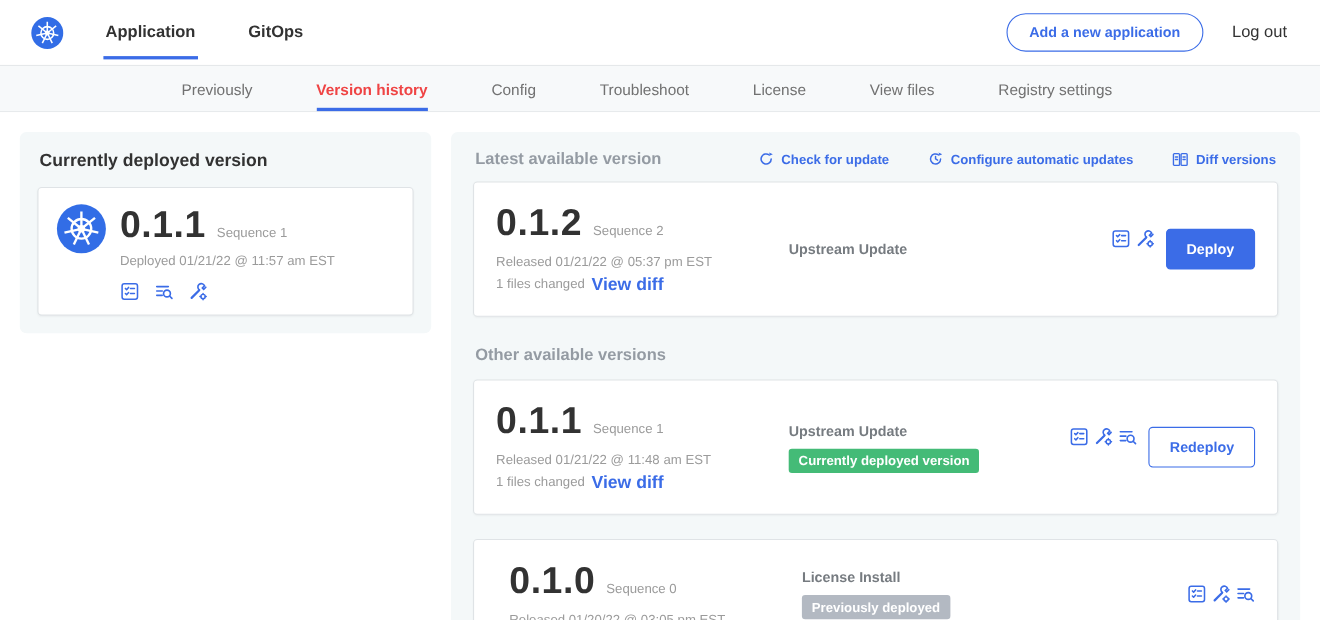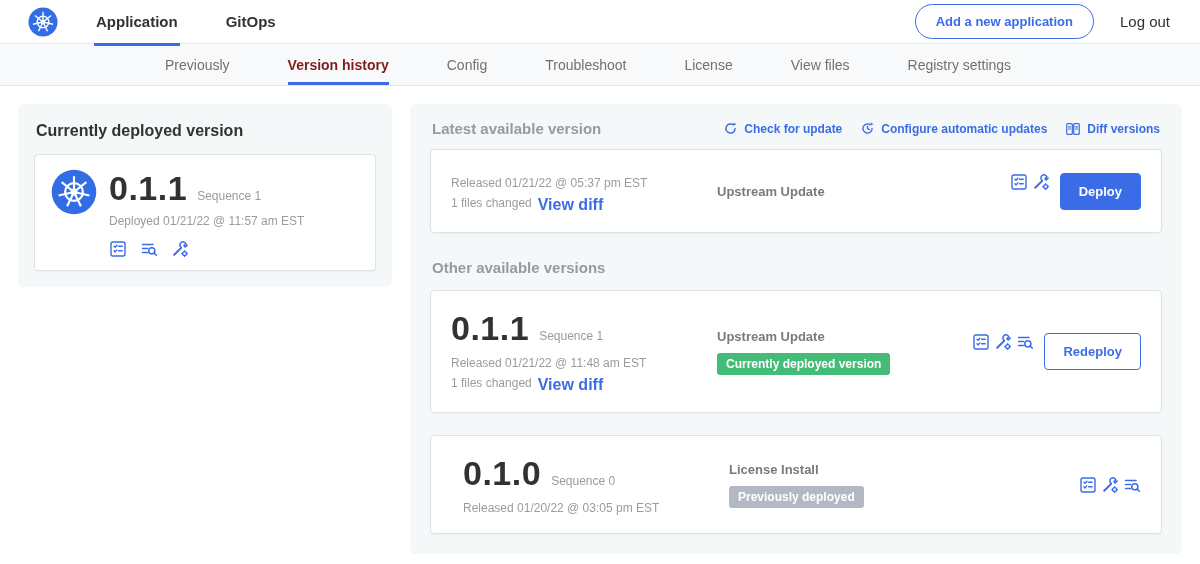--- a/index.html
+++ b/index.html
@@ -4,39 +4,39 @@
 <style>
   * { margin:0; padding:0; box-sizing:border-box; }
   html,body { width:1200px; height:564px; overflow:hidden; }
   body {
     font-family:"Liberation Sans", sans-serif;
     background:#ffffff; color:#323232; font-size:14px;
   }
   [data-interactable="true"] { cursor:pointer; }
 
   
-  .topbar { height:44px; background:#fff; border-bottom:1px solid #e5e8ea;
+  .topbar { height:60px; background:#fff; border-bottom:1px solid #e5e8ea;
             display:flex; align-items:center; padding:0 30px 0 28px; }
   .logo-wrap { width:30px; height:30px; margin-right:36px; flex:0 0 auto; }
   .top-tabs { display:flex; height:46px; }
   .top-tab { height:46px; display:flex; align-items:center; padding:0 2px;
              margin-right:44px; font-size:15px; font-weight:bold; color:#323232; position:relative; }
   .top-tab.active::after { content:""; position:absolute; left:0; right:0; bottom:-1px;
              height:3px; background:#3b6ce7; }
   .topbar-right { margin-left:auto; display:flex; align-items:center; gap:26px; }
   .add-app-btn { border:1px solid #3b6ce7; color:#3b6ce7; background:#fff;
              border-radius:18px; padding:9px 20px; font-size:13px; font-weight:bold;
              font-family:inherit; }
   .logout { font-size:15px; color:#323232; }
 
   
   .subnav { height:42px; background:#f7f9fa; border-bottom:1px solid #e5e8ea;
             display:flex; align-items:stretch; padding-left:165px; gap:58px; }
   .subnav-item { display:flex; align-items:center; font-size:14px; color:#717171; position:relative; }
-  .subnav-item.active { color:#7f1d1d; font-weight:bold; }
+  .subnav-item.active { color:#ef4444; font-weight:bold; }
   .subnav-item.active::after { content:""; position:absolute; left:0; right:0; bottom:0;
             height:3px; background:#3b6ce7; }
 
   
   .main { display:flex; align-items:flex-start; gap:18px; padding:18px; background:#fff; }
   .panel { background:#f4f8f9; border-radius:6px; }
   .left-panel { width:374px; padding:16px; }
   .right-panel { flex:1; padding:16px 20px 20px; }
 
   .left-title { font-size:16px; font-weight:bold; color:#323232; margin:2px 0 14px 2px; }
@@ -51,21 +51,21 @@
   .version-line { display:flex; align-items:baseline; gap:10px; }
   .version-big { font-size:34px; font-weight:bold; color:#323232; letter-spacing:.5px; }
   .muted { font-size:12px; color:#9b9b9b; }
   .deployed-date { margin-top:6px; }
   .icon-row { display:flex; align-items:center; gap:13px; margin-top:12px; color:#3b6ce7; }
   .icon-btn { display:inline-flex; align-items:center; color:#3b6ce7; }
 
   
   .right-header { display:flex; align-items:center; margin:0 2px 12px; }
   .section-title { font-size:15px; font-weight:bold; color:#949ba3; }
-  .header-actions { margin-left:auto; display:flex; align-items:center; gap:18px; }
+  .header-actions { margin-left:auto; display:flex; align-items:center; gap:35px; }
   .action-link { display:inline-flex; align-items:center; gap:6px; color:#3b6ce7;
                  font-size:12px; font-weight:bold; }
 
   .version-card { display:flex; align-items:center; padding:18px 20px; }
   .vc-col1 { width:252px; flex:0 0 auto; }
   .vc-released { margin-top:8px; }
   .vc-files { margin-top:6px; display:flex; gap:6px; font-size:12px; }
   .link { color:#3b6ce7; font-weight:bold; font-size:16px; }
   .vc-col2 { flex:1; padding-left:14px; }
   .source-label { font-size:13px; font-weight:bold; color:#767b80; }
@@ -219,20 +219,24 @@
                 <line x1="11.8" y1="9" x2="14" y2="9"></line>
             </svg>
           </span>
           <span data-interactable="false">Diff versions</span>
         </span>
       </div>
     </div>
 
     <div class="card version-card" data-interactable="false">
       <div class="vc-col1">
+        <div class="version-line">
+          <span class="version-big" data-interactable="false">0.1.2</span>
+          <span class="muted" data-interactable="false">Sequence 2</span>
+        </div>
         <div class="muted vc-released" data-interactable="false">Released 01/21/22 @ 05:37 pm EST</div>
         <div class="vc-files">
           <span class="muted" data-interactable="false">1 files changed</span>
           <span class="link" data-interactable="true">View diff</span>
         </div>
       </div>
       <div class="vc-col2">
         <div class="source-label" data-interactable="false">Upstream Update</div>
       </div>
       <div class="vc-col3">

